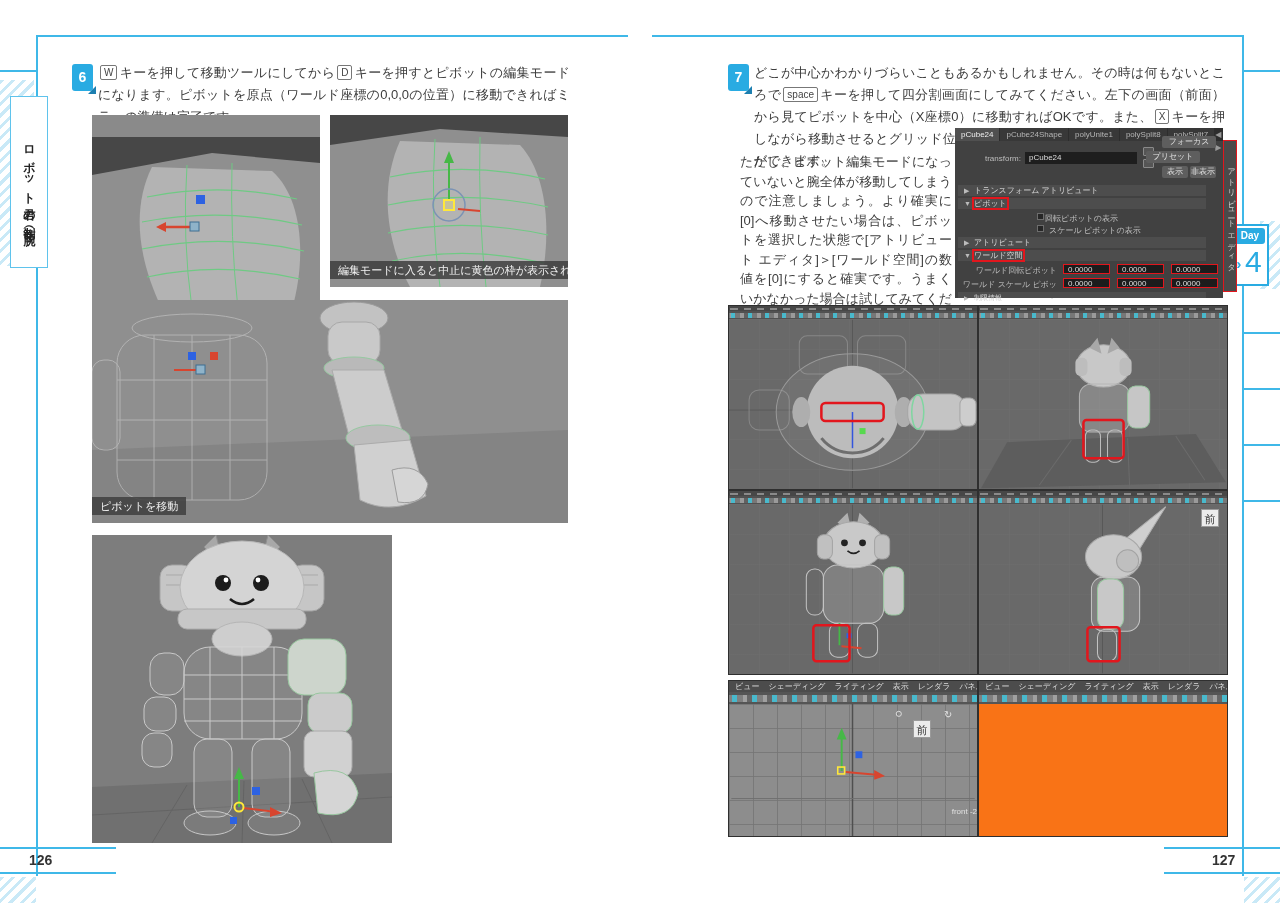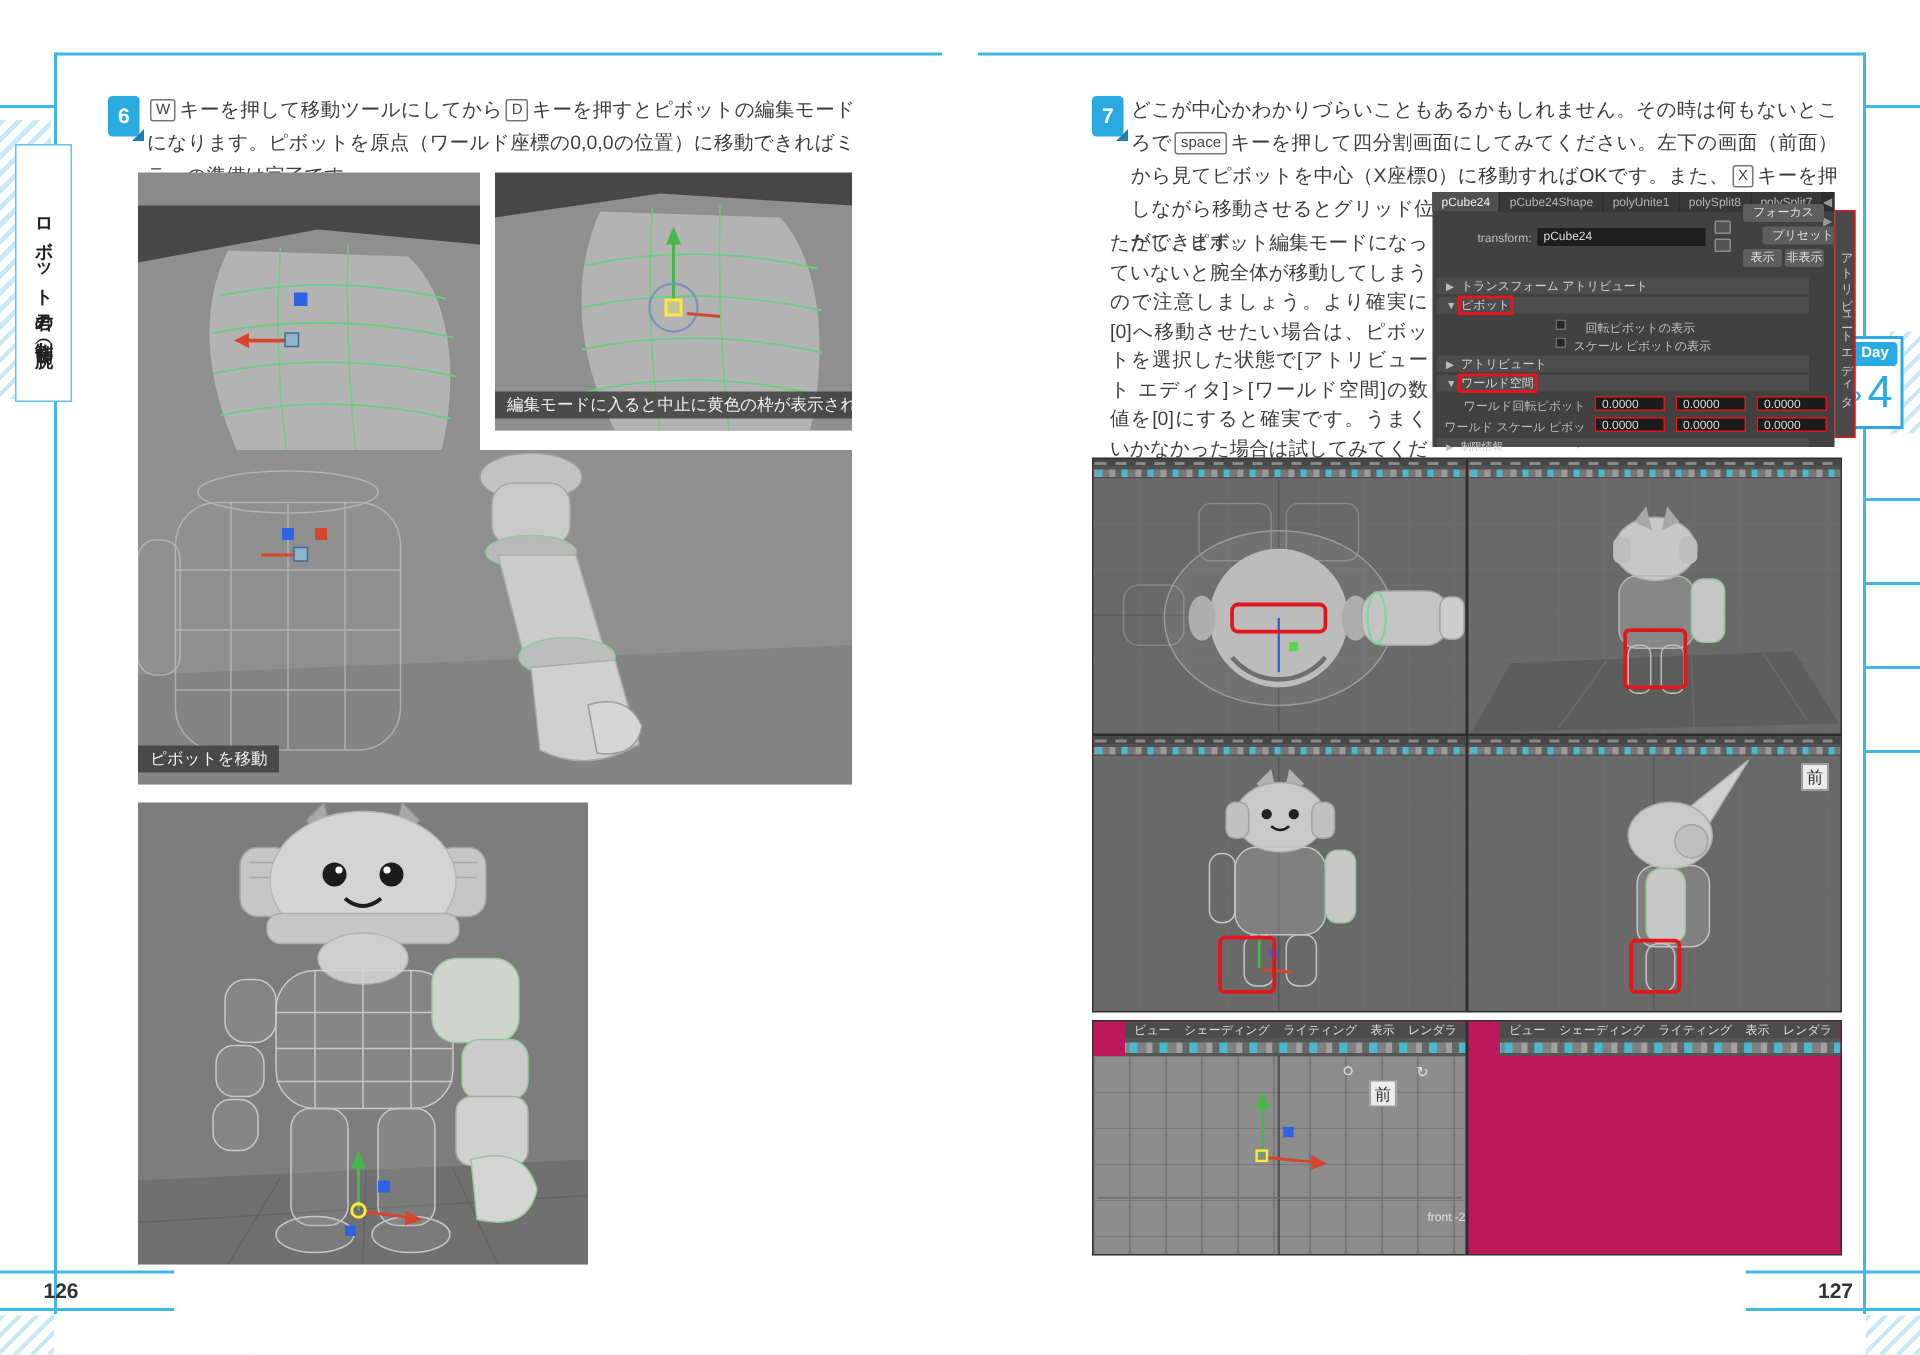--- a/index.html
+++ b/index.html
@@ -78,21 +78,21 @@
     background-image:
       repeating-linear-gradient(to right, rgba(110,110,110,.55) 0 1px, transparent 1px 30px),
       repeating-linear-gradient(to bottom, rgba(110,110,110,.55) 0 1px, transparent 1px 30px);
   }
   .vp .canvas svg { display:block; width:100%; height:100%; }
   .front-chip { position:absolute; width:18px; height:18px; background:#ececec; border:1px solid #9a9a9a;
     color:#333; font-size:11px; text-align:center; line-height:18px; }
   
   #duo { position:absolute; left:728px; top:680px; width:500px; height:157px; background:#2f2f2f;
     display:grid; grid-template-columns:1fr 1fr; gap:2px; padding:1px; }
-  .dpanel { position:relative; background:#be185d; overflow:hidden;padding-left:21px; }
+  .dpanel { position:relative; background:#f97316; overflow:hidden; }
   .dmenu { height:11px; display:flex; gap:9px; padding:0 6px; align-items:center; background:#4c4c4c; }
   .dmenu span { font-size:8px; color:#dedede; white-space:nowrap; }
   .dicons { height:12px; background:#555;
     background-image:repeating-linear-gradient(to right,#49b9cc 0 5px,#808080 5px 11px,#a0a0a0 11px 15px,#666 15px 20px);
     background-size:auto 7px; background-repeat:repeat-x; background-position:3px 2.5px; }
   .dcanvas { position:absolute; left:0; top:23px; right:0; bottom:0; background:#8d8d8d;
     background-image:
       repeating-linear-gradient(to right, rgba(116,116,116,.8) 0 1px, transparent 1px 24px),
       repeating-linear-gradient(to bottom, rgba(116,116,116,.8) 0 1px, transparent 1px 24px);
   }
@@ -282,32 +282,32 @@
       <div class="tab">polyUnite1</div>
       <div class="tab">polySplit8</div>
       <div class="tab">polySplit7</div>
       <div class="scroll">◀ ▶</div>
     </div>
     <div class="ae-label" style="left:0;top:26px;width:66px">transform:</div>
     <div class="ae-input" style="left:70px;top:24px;width:112px">pCube24</div>
     <div class="ae-icon" style="left:188px;top:19px"></div>
     <div class="ae-icon" style="left:188px;top:31px"></div>
     <div class="ae-btn" style="left:207px;top:8px;width:54px">フォーカス</div>
-    <div class="ae-btn" style="left:220px;top:23px;width:54px">プリセット</div>
+    <div class="ae-btn" style="left:191px;top:23px;width:54px">プリセット</div>
     <div class="ae-btn" style="left:207px;top:38px;width:26px">表示</div>
     <div class="ae-btn" style="left:235px;top:38px;width:26px">非表示</div>
 
     <div class="ae-sec" style="top:57px">
       <span class="tri">▶</span><span>トランスフォーム アトリビュート</span>
     </div>
     <div class="ae-sec" style="top:70px">
       <span class="tri">▼</span><span class="redbox">ピボット</span>
     </div>
     <div class="ae-chk" style="left:82px;top:85px"></div>
-    <div class="ae-chklabel" style="left:102px;top:85px">回転ピボットの表示</div>
+    <div class="ae-chklabel" style="left:90px;top:85px">回転ピボットの表示</div>
     <div class="ae-chk" style="left:82px;top:97px"></div>
     <div class="ae-chklabel" style="left:94px;top:97px">スケール ピボットの表示</div>
 
     <div class="ae-sec" style="top:109px">
       <span class="tri">▶</span><span>アトリビュート</span>
     </div>
     <div class="ae-sec" style="top:122px">
       <span class="tri">▼</span><span class="redbox">ワールド空間</span>
     </div>
 

